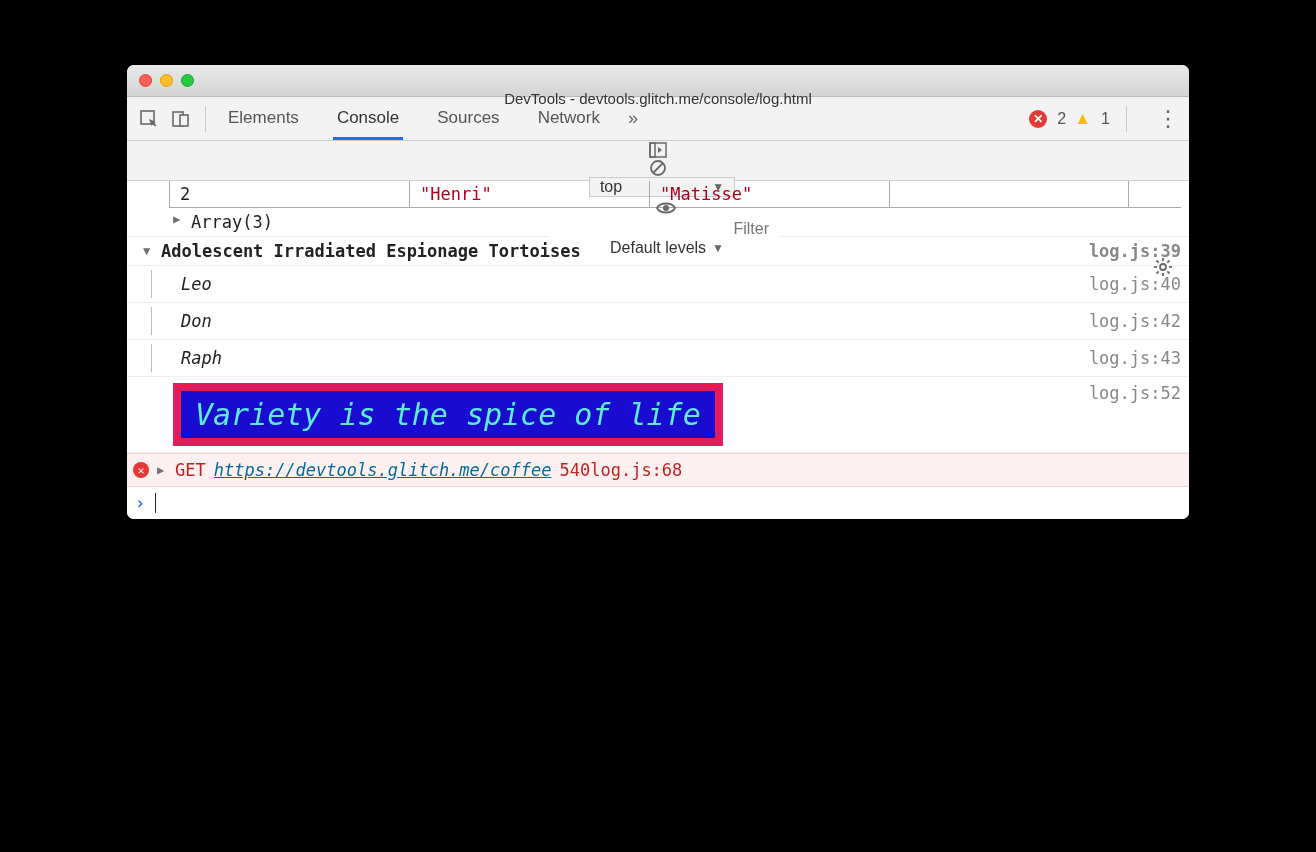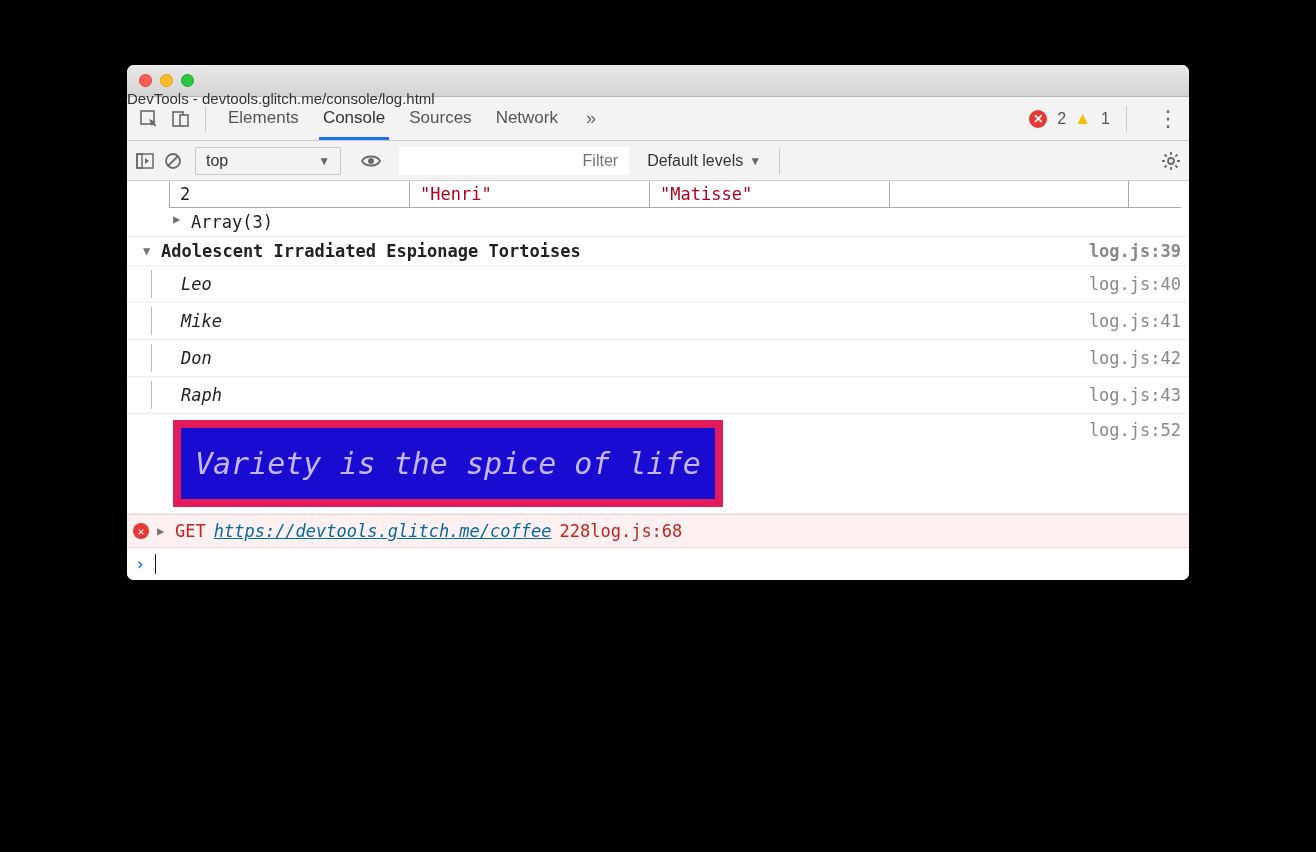--- a/index.html
+++ b/index.html
@@ -34,58 +34,58 @@
     position: absolute;
     left: 12px;
   }
   .traffic span {
     width: 13px; height: 13px; border-radius: 50%; display: block;
   }
   .tl-close { background:#ff5f57; border:0.5px solid #e33e32; }
   .tl-min { background:#ffbd2e; border:0.5px solid #e09e00; }
   .tl-max { background:#28c940; border:0.5px solid #17a42a; }
   .titletext {
-    flex:1; font-size:15px; color:#333;margin-top:36px;
+    flex:1; text-align:center; font-size:15px; color:#333;margin-top:36px;
   }
 
   .tabbar {
     height: 44px;
     background: #f3f3f3;
     border-bottom: 1px solid #ccc;
     display:flex;
     align-items:center;
     padding: 0 10px 0 6px;
     font-size:17px;
     color:#5f5f5f;
   }
   .tb-icon {
     width:32px; height:32px; display:flex; align-items:center; justify-content:center;
     color:#6a6a6a;
   }
   .tb-sep { width:1px; height:26px; background:#cacaca; margin:0 8px; }
-  .tabs { display:flex; gap:16px; margin-left:10px; }
+  .tabs { display:flex; gap:30px; margin-left:10px; }
   .tab { padding: 10px 4px 9px; color:#555; }
   .tab.active { color:#333; border-bottom: 3px solid #1a73e8; }
   .more-tabs { margin-left: 24px; color:#666; font-size:18px; }
   .tab-right { margin-left:auto; display:flex; align-items:center; gap:8px; }
   .badge {
     display:inline-flex; align-items:center; justify-content:center;
     width:18px; height:18px; border-radius:50%; color:#fff; font-size:12px; font-weight:bold;
   }
   .badge-err { background:#e53935; }
   .badge-warn-tri { color:#fbbc04; font-size:17px; position:relative; }
   .badge-count { color:#555; font-size:16px; margin-left:2px; }
   .kebab { font-size:22px; color:#666; margin-left:14px; }
 
   .toolbar {
     height: 40px;
     background:#f3f3f3;
     border-bottom:1px solid #ccc;
-    display:flex; align-items:center; padding:0 4px;
-    font-size:16px; color:#5f5f5f;
+    display:flex; align-items:center; padding:0 12px;
+    font-size:16px; color:#5f5f5f;flex-direction:column;
   }
   .tl-icon { width:28px; height:28px; display:flex; align-items:center; justify-content:center; }
   .context-select {
     border:1px solid #cacaca; background:#f3f3f3; height:28px;
     display:flex; align-items:center; padding:0 10px; gap:90px; margin-left:8px;
     color:#333; font-size:16px;
   }
   .ctx-caret { color:#666; font-size:12px; }
   .eye { margin-left:16px; color:#6f6f6f; }
   .filter-input {
@@ -142,24 +142,24 @@
   }
   .group-item .vline {
     width:1px; background:#bbb; margin-left:24px; height:28px;
   }
   .group-item .content { padding:4px 0;font-style:italic; }
 
   .styled-row { padding-left:46px; padding-top:6px; padding-bottom:6px; }
   .styled-box {
     background:#1a0bd1;
     border:8px solid #e21c5a;
-    color:#c4b5fd;
+    color:#5eead4;
     font-style:italic;
     font-size:30px;
-    padding:18px 14px;
+    padding:6px 14px;
     font-family: Menlo, Consolas, monospace;
     width:fit-content;
   }
 
   .error-row {
     background:#fdf0f0;
     border-top:1px solid #f6d4d4;
     border-bottom:1px solid #f6d4d4;
     color:#c5221f;
     display:flex; align-items:center;
@@ -298,27 +298,20 @@
       <div class="gutter">
           <div class="vline"></div>
         </div>
       <div class="content">Leo</div>
       <a class="src">log.js:40</a>
     </div>
     <div class="row group-item">
       <div class="gutter">
           <div class="vline"></div>
         </div>
-      <div class="content">Mike</div>
-      <a class="src">log.js:41</a>
-    </div>
-    <div class="row group-item">
-      <div class="gutter">
-          <div class="vline"></div>
-        </div>
       <div class="content">Don</div>
       <a class="src">log.js:42</a>
     </div>
     <div class="row group-item">
       <div class="gutter">
           <div class="vline"></div>
         </div>
       <div class="content">Raph</div>
       <a class="src">log.js:43</a>
     </div>
@@ -326,21 +319,21 @@
     <div class="row styled-row">
       <div class="styled-box">Variety is the spice of life</div>
       <a class="src">log.js:52</a>
     </div>
 
     <div class="error-row">
       <span class="err-badge">✕</span>
       <span class="tri">▶</span>
       <span class="err-method">GET</span>
       <span class="err-url">https://devtools.glitch.me/coffee</span>
-      <span class="err-code">228</span>
+      <span class="err-code">540</span>
       <a class="src">log.js:68</a>
     </div>
 
     <div class="prompt-row">
       <span class="prompt-caret">›</span>
       <span class="prompt-cursor"></span>
     </div>
 
   </div>
 </div>

